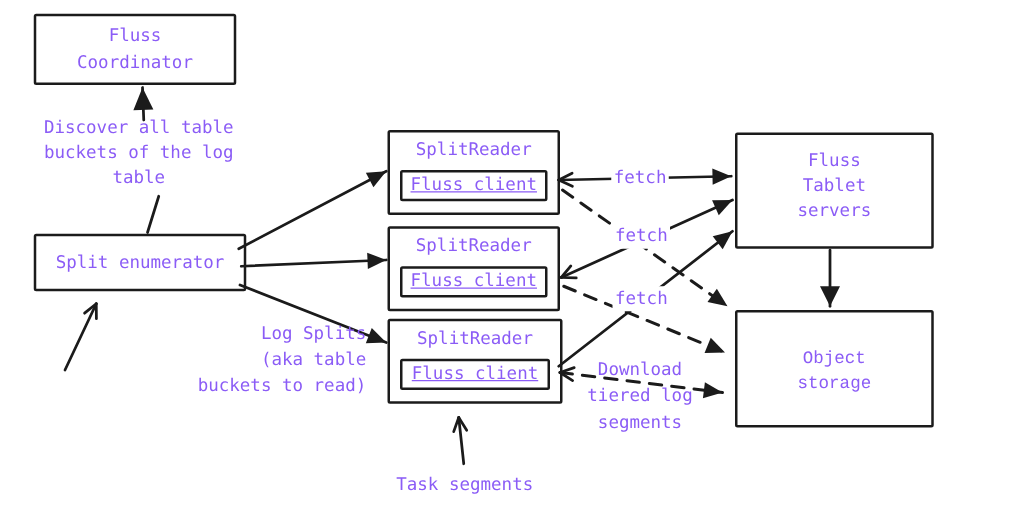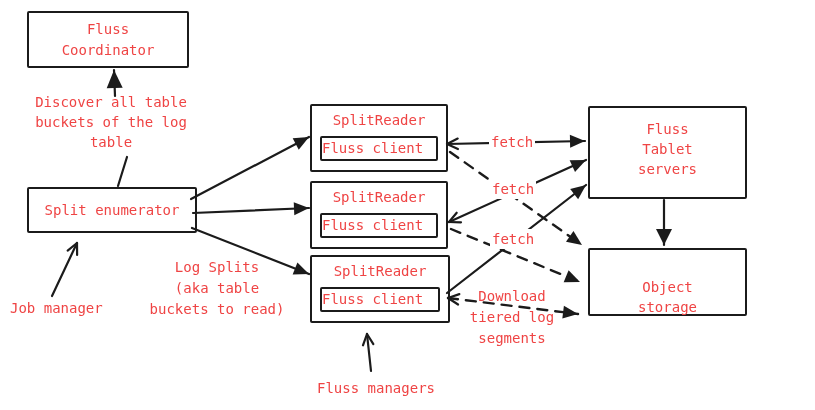--- a/index.html
+++ b/index.html
@@ -1,30 +1,30 @@
 <!DOCTYPE html>
 <html><head>
 <meta charset="utf-8">
 <style>
   html,body { margin:0; padding:0; background:#ffffff; }
   .stage {
     position:relative; width:815px; height:410px; background:#ffffff;
-    font-family:"DejaVu Sans Mono", monospace; color:#ef4444; overflow:hidden;
+    font-family:"DejaVu Sans Mono", monospace; color:#8b5cf6; overflow:hidden;
   }
   .box {
     position:absolute; box-sizing:border-box; border:2px solid #1b1b1b;
     background:#ffffff; text-align:center; border-radius:2px; z-index:1;
     font-size:14px;
   }
   .ml { white-space:pre-line; }
   .sr-title { margin-top:5px; font-size:14px; line-height:18px; }
   .client {
     position:absolute; left:8px; right:8px; top:30px; height:25px;
     box-sizing:border-box; border:2.5px solid #1b1b1b; border-radius:2px;
-    background:#ffffff; font-size:14px; line-height:20px; text-align:left;
+    background:#ffffff; font-size:14px; line-height:20px; text-align:center;text-decoration:underline;
   }
   .lbl { position:absolute; font-size:14px; line-height:20px; z-index:6; }
   .lbl.center { text-align:center; }
   .lbl.lh21 { line-height:21px; }
   .fetch { background:#ffffff; padding:0 2px; }
   svg.connectors {
     position:absolute; left:0; top:0; z-index:5; pointer-events:none;
   }
   svg.connectors line { stroke:#1b1b1b; stroke-width:2.2; stroke-linecap:round; }
   svg.connectors line.dashed { stroke-dasharray:10 8; stroke-width:2.4; }
@@ -117,34 +117,33 @@
 
   <div class="box" style="left:310px; top:255px; width:140px; height:68px;">
     <div class="sr-title">SplitReader</div>
     <div class="client">Fluss client</div>
   </div>
 
   <div class="box ml" style="left:588px; top:106px; width:159px; height:93px; padding-top:11px; line-height:20px;">Fluss
 Tablet
 servers</div>
 
-  <div class="box ml" style="left:588px; top:248px; width:159px; height:68px; padding-top:27px; line-height:20px;">Object
+  <div class="box ml" style="left:588px; top:248px; width:159px; height:94px; padding-top:27px; line-height:20px;font-family:Liberation Mono, monospace;">Object
 storage</div>
 
   <div class="lbl center ml" style="left:18px; top:92px; width:186px;">Discover all table
 buckets of the log
 table</div>
 
-  <div class="lbl" style="left:10px; top:298px;">Job manager</div>
 
-  <div class="lbl center ml lh21" style="left:141px; top:257px; width:152px;">Log Splits
+  <div class="lbl center ml lh21" style="left:141px; top:257px; width:152px;text-align:right;">Log Splits
 (aka table
 buckets to read)</div>
 
-  <div class="lbl" style="left:317px; top:378px;">Fluss managers</div>
+  <div class="lbl" style="left:317px; top:378px;">Task segments</div>
 
   <div class="lbl fetch" style="left:489px; top:132px;">fetch</div>
 
   <div class="lbl fetch" style="left:490px; top:179px;">fetch</div>
 
   <div class="lbl fetch" style="left:490px; top:229px;">fetch</div>
 
 
   <div class="lbl center ml lh21" style="left:461px; top:286px; width:102px;text-align:center;">Download
 tiered log

